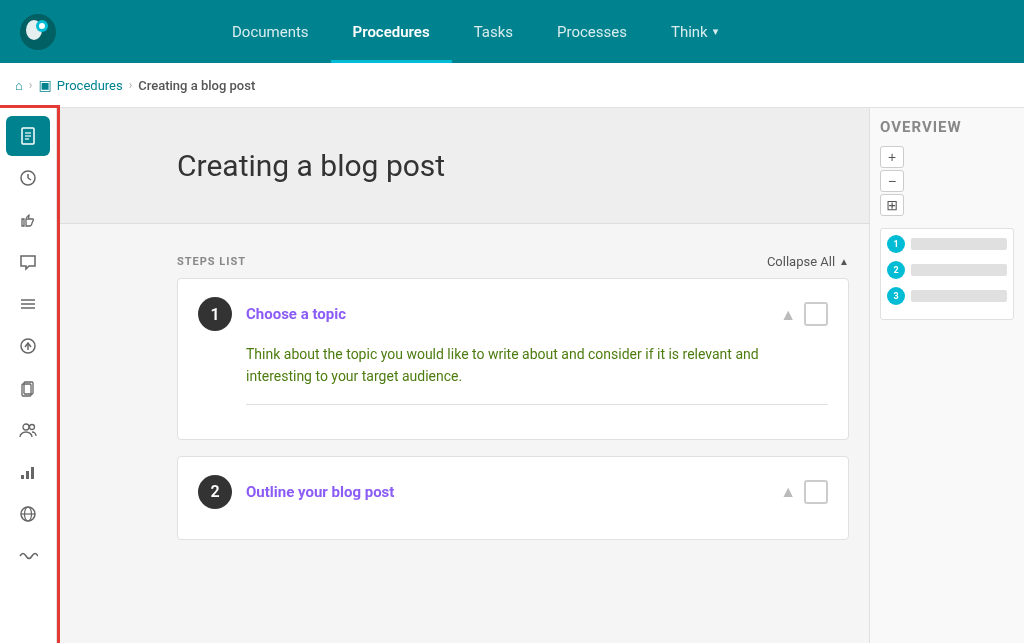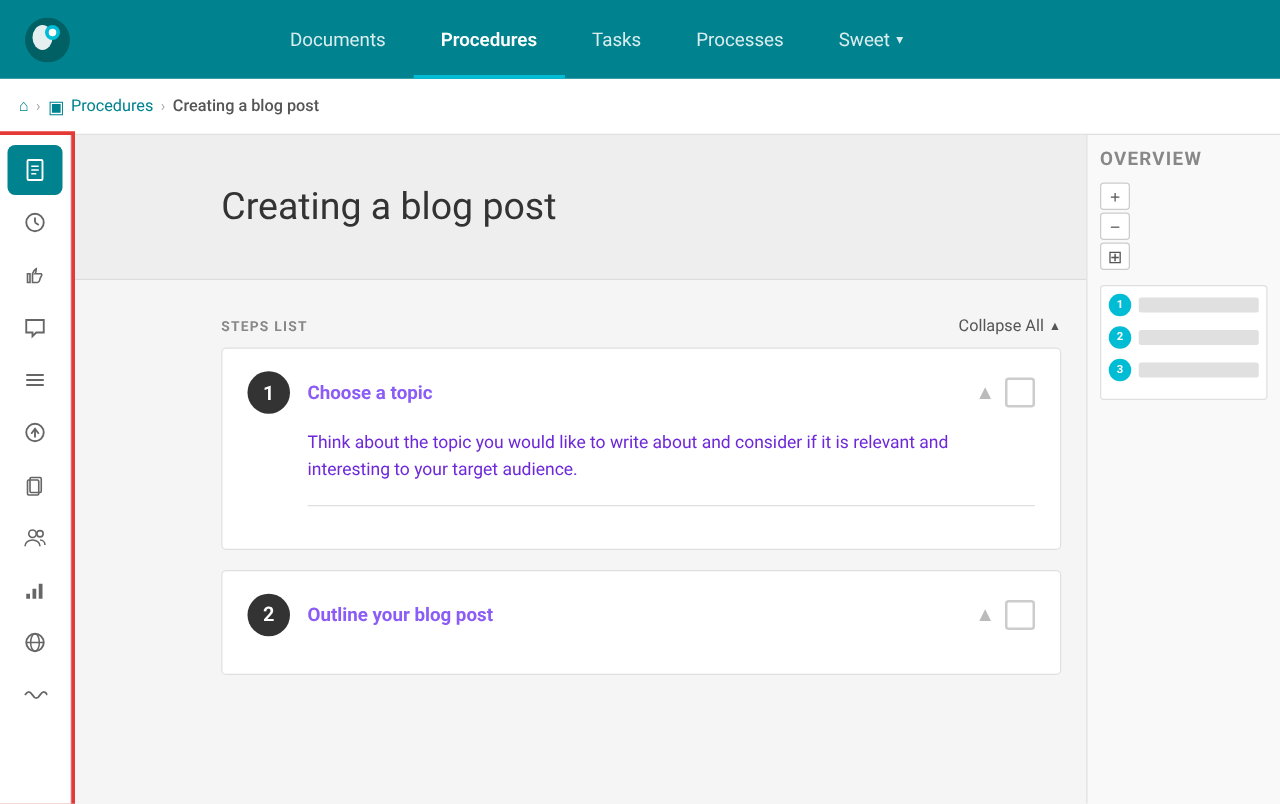--- a/index.html
+++ b/index.html
@@ -219,21 +219,21 @@
       height: 24px;
       border: 2px solid #ccc;
       border-radius: 3px;
       cursor: pointer;
     }
     .step-content {
       padding-left: 48px;
     }
     .step-para {
       font-size: 14px;
-      color: #6d28d9;
+      color: #4d7c0f;
       line-height: 1.6;
       margin-bottom: 16px;
     }
     .step-divider {
       border: none;
       border-top: 1px solid #e0e0e0;
       margin: 16px 0;
     }
 
     
@@ -317,21 +317,21 @@
       <circle cx="22" cy="12" r="6" fill="#00bcd4"></circle>
       <circle cx="22" cy="12" r="3" fill="white"></circle>
     </svg>
   </div>
   <div class="nav-links">
     <a class="nav-link">Documents</a>
     <a class="nav-link active">Procedures</a>
     <a class="nav-link">Tasks</a>
     <a class="nav-link">Processes</a>
     <a class="nav-link">
-      <span>Sweet</span>
+      <span>Think</span>
       <span class="chevron">▾</span>
     </a>
   </div>
 </nav>
 
 <div class="breadcrumb-bar">
   <span class="breadcrumb-home">⌂</span>
   <span class="breadcrumb-sep">›</span>
   <span class="breadcrumb-link">
     <span class="bc-icon">▣</span>

